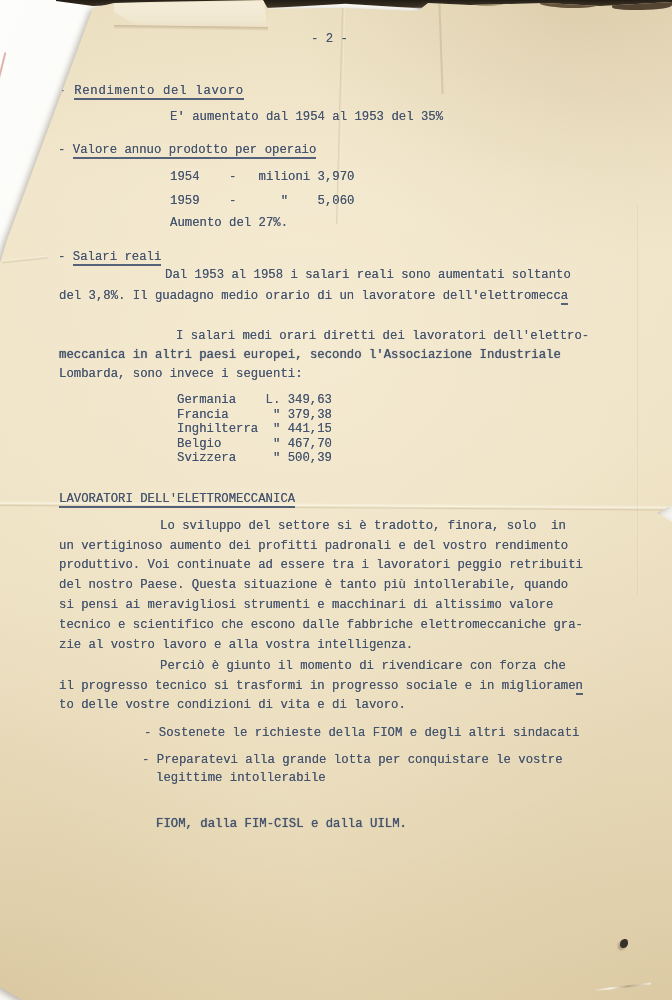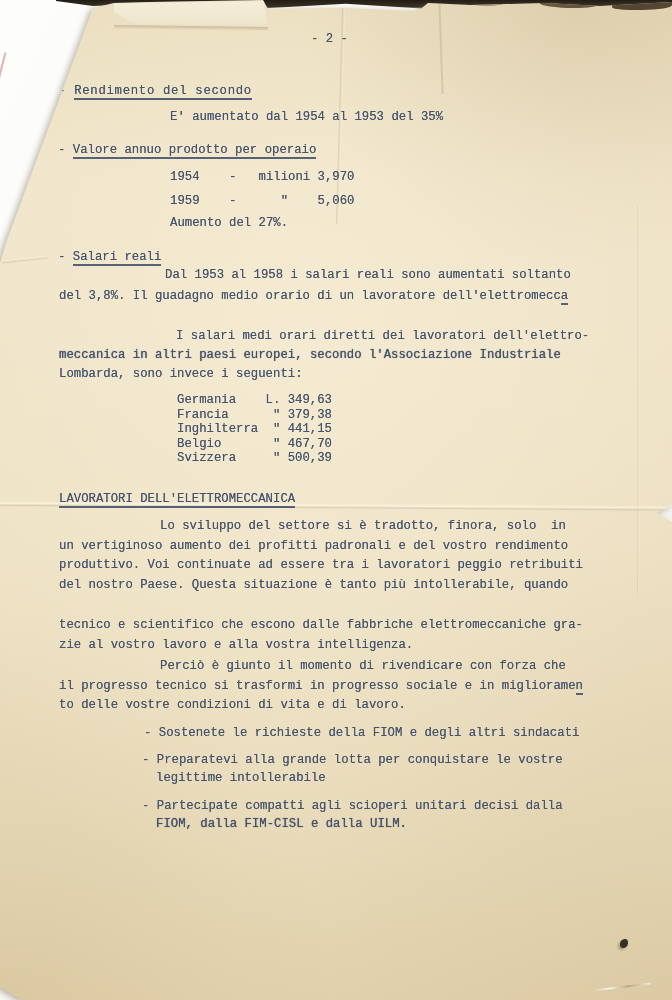--- a/index.html
+++ b/index.html
@@ -86,21 +86,21 @@
       <div class="crease-v3"></div>
       <div class="crease-left"></div>
       <div class="blob1"></div>
       <div class="blob2"></div>
       <div class="blob3"></div>
       <div class="speck"></div>
       <div class="tear"></div>
 
       <div class="ln" style="left:311px;top:32px">- 2 -</div>
 
-      <div class="ln lsw" style="left:58px;top:84px"><span>- </span><span class="tu">Rendimento del secondo</span></div>
+      <div class="ln lsw" style="left:58px;top:84px"><span>- </span><span class="tu">Rendimento del lavoro</span></div>
       <div class="ln" style="left:170px;top:110px">E' aumentato dal 1954 al 1953 del 35%</div>
 
       <div class="ln" style="left:58px;top:143px"><span>- </span><span class="tu">Valore annuo prodotto per operaio</span></div>
       <div class="ln" style="left:170px;top:170px">1954    -   milioni 3,970</div>
       <div class="ln" style="left:170px;top:194px">1959    -      "    5,060</div>
       <div class="ln" style="left:170px;top:216px">Aumento del 27%.</div>
 
       <div class="ln" style="left:58px;top:250px"><span>- </span><span class="tu">Salari reali</span></div>
       <div class="ln" style="left:165px;top:268px">Dal 1953 al 1958 i salari reali sono aumentati soltanto</div>
       <div class="ln" style="left:59px;top:289px"><span>del 3,8%. Il guadagno medio orario di un lavoratore dell'elettromecc</span><span class="cont">a</span></div>
@@ -112,28 +112,28 @@
       <div class="ln" style="left:177px;top:408px">Francia      " 379,38</div>
       <div class="ln" style="left:177px;top:422px">Inghilterra  " 441,15</div>
       <div class="ln" style="left:177px;top:437px">Belgio       " 467,70</div>
       <div class="ln" style="left:177px;top:451px">Svizzera     " 500,39</div>
 
       <div class="ln" style="left:59px;top:492px"><span class="tu">LAVORATORI DELL'ELETTROMECCANICA</span></div>
       <div class="ln" style="left:160px;top:519px">Lo sviluppo del settore si è tradotto, finora, solo  in</div>
       <div class="ln" style="left:59px;top:539px">un vertiginoso aumento dei profitti padronali e del vostro rendimento</div>
       <div class="ln" style="left:59px;top:558px">produttivo. Voi continuate ad essere tra i lavoratori peggio retribuiti</div>
       <div class="ln" style="left:59px;top:578px">del nostro Paese. Questa situazione è tanto più intollerabile, quando</div>
+      <div class="ln" style="left:59px;top:598px">si pensi ai meravigliosi strumenti e macchinari di altissimo valore</div>
       <div class="ln" style="left:59px;top:618px">tecnico e scientifico che escono dalle fabbriche elettromeccaniche gra-</div>
       <div class="ln" style="left:59px;top:638px">zie al vostro lavoro e alla vostra intelligenza.</div>
 
       <div class="ln" style="left:160px;top:659px">Perciò è giunto il momento di rivendicare con forza che</div>
       <div class="ln" style="left:59px;top:679px"><span>il progresso tecnico si trasformi in progresso sociale e in migliorame</span><span class="cont">n</span></div>
       <div class="ln" style="left:59px;top:698px">to delle vostre condizioni di vita e di lavoro.</div>
 
       <div class="ln" style="left:144px;top:726px"><span>- </span><span>Sostenete le richieste della FIOM e degli altri sindacati</span></div>
       <div class="ln" style="left:142px;top:753px"><span>- </span><span>Preparatevi alla grande lotta per conquistare le vostre</span></div>
       <div class="ln" style="left:156px;top:771px">legittime intollerabile</div>
-      <div class="ln" style="left:142px;top:799px"><span>- </span><span>Partecipate compatti agli scioperi unitari decisi dalla</span></div>
       <div class="ln heavy" style="left:156px;top:817px">FIOM, dalla FIM-CISL e dalla UILM.</div>
 
     </div>
   </div>
 </div>
 
 </body></html>

